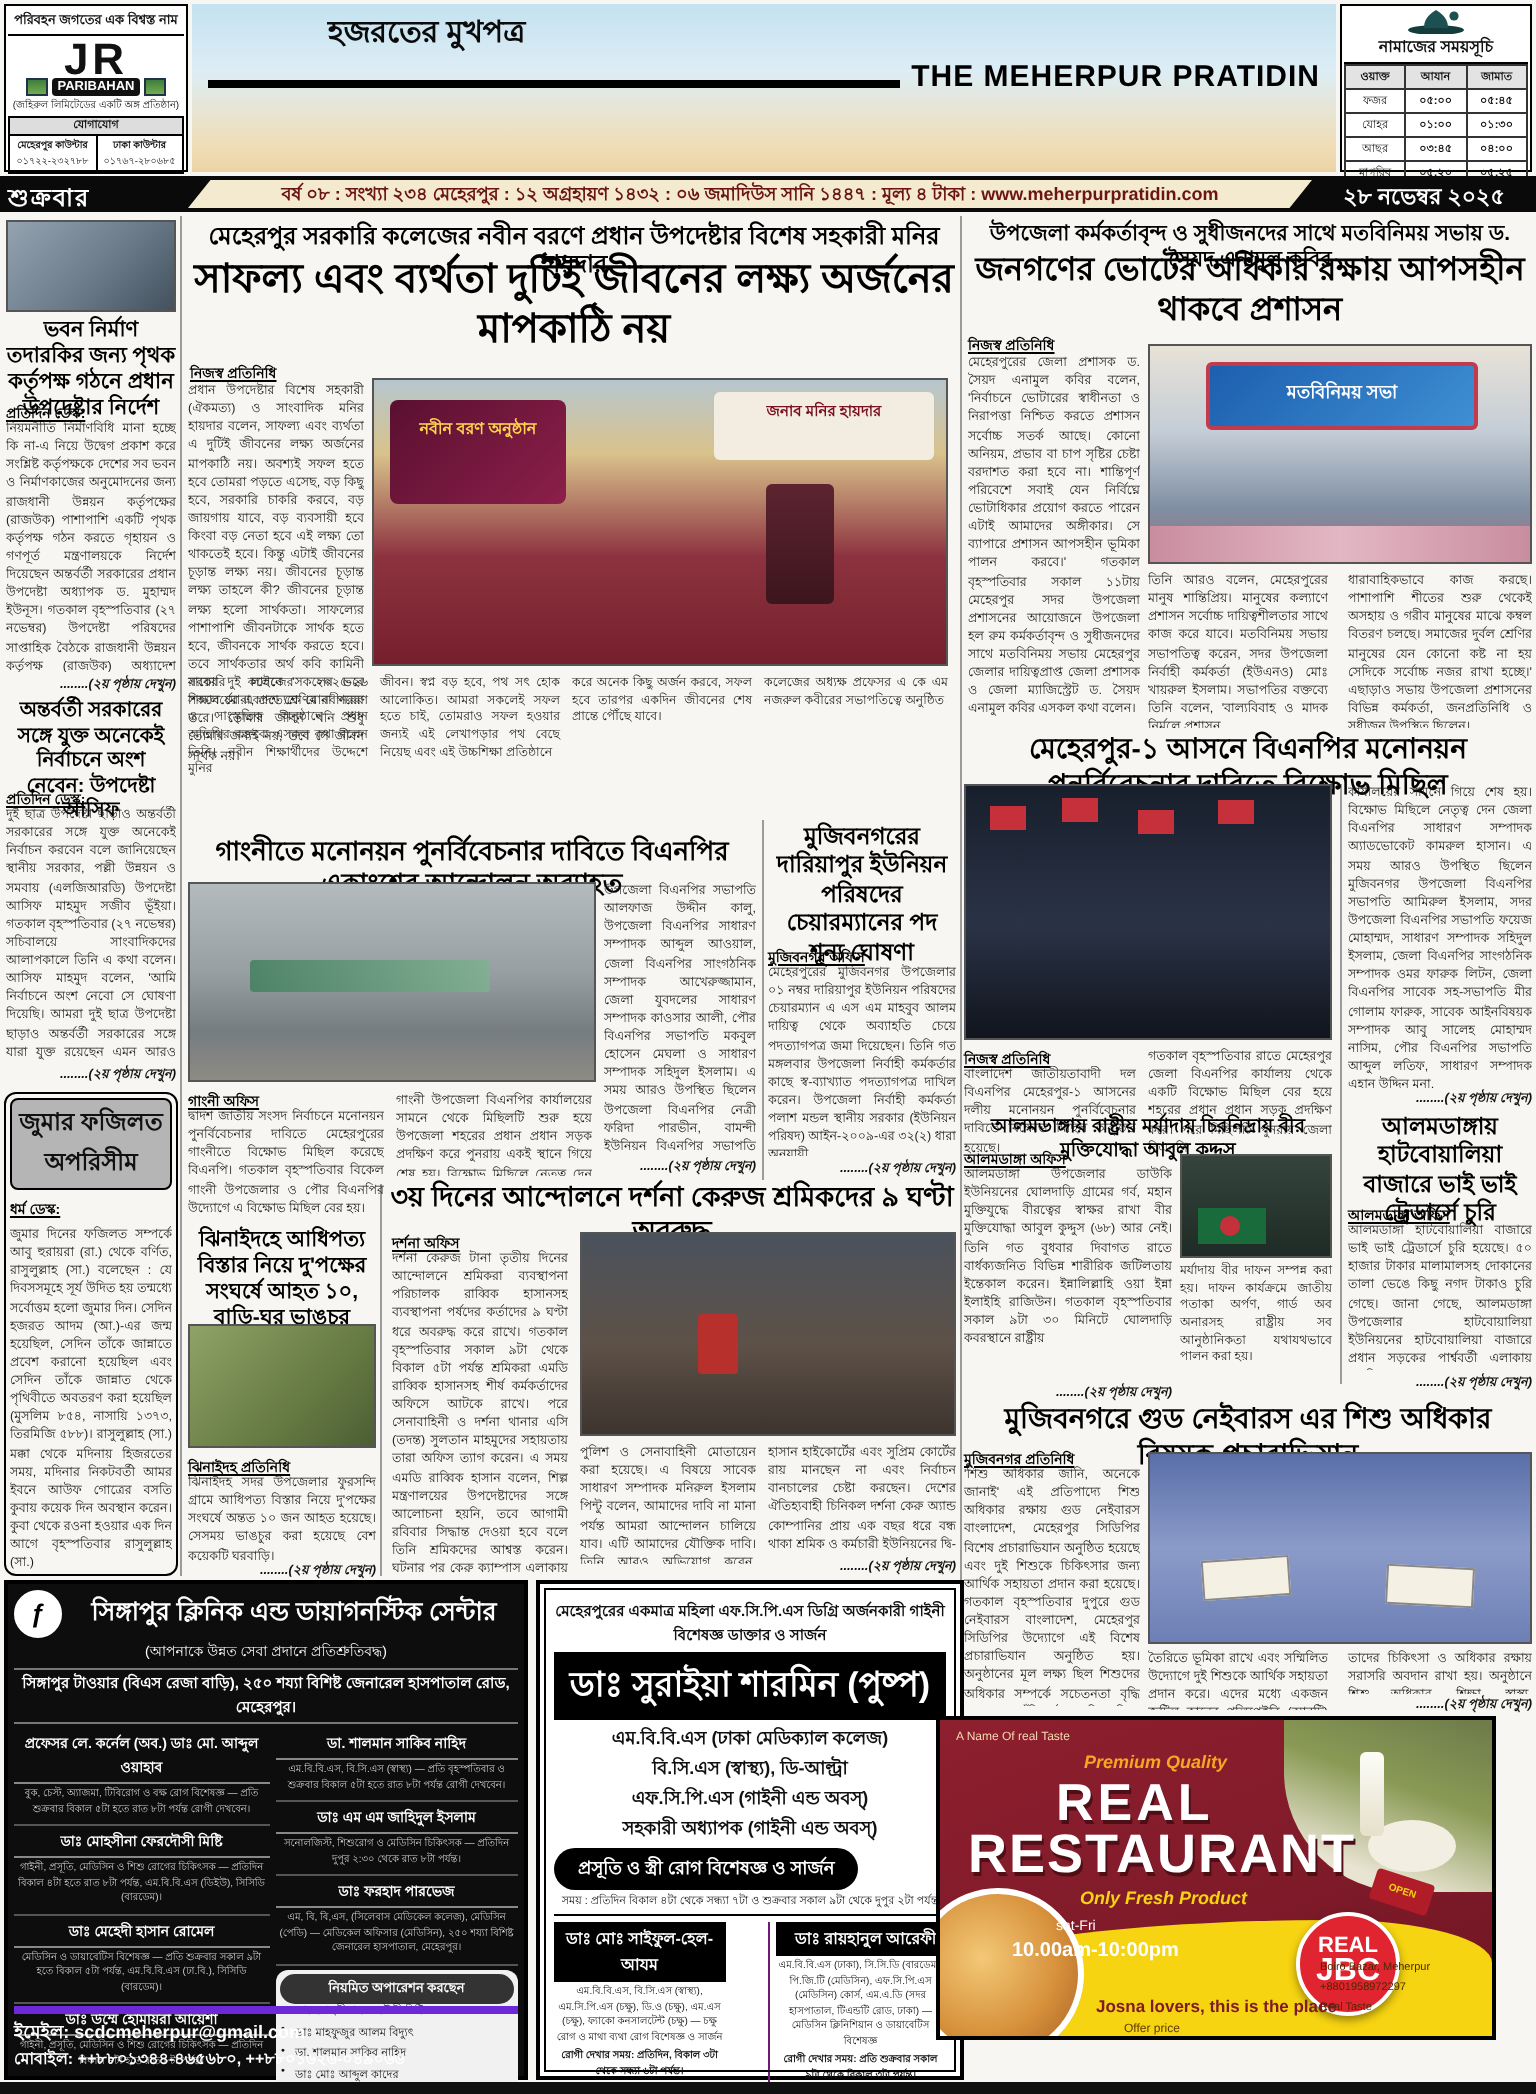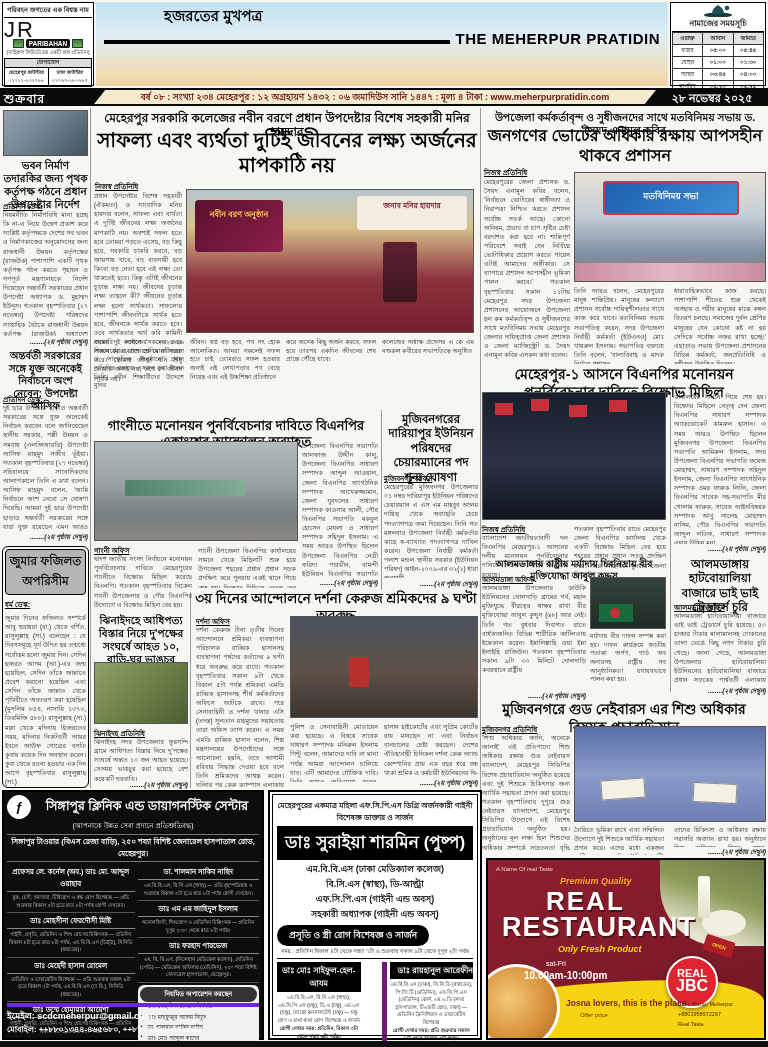--- a/index.html
+++ b/index.html
@@ -35,21 +35,21 @@
   
   .josna{background:linear-gradient(160deg,#8e1f2e 0%,#7e1a29 60%,#6f1522 100%);border:2px solid #000;overflow:hidden}
 </style>
 </head>
 <body>
 
 <div id="page">
 
   <div class="abs mh-box" style="left:2px;top:2px;width:92px;height:84px;padding:2px 1px">
     <div style="font-size:6.5px;font-weight:bold;text-align:center;border-bottom:1px solid #000;padding-bottom:1px">পরিবহন জগতের এক বিশ্বস্ত নাম</div>
-    <div style="font-size:22px;font-weight:normal;text-align:left;line-height:1;margin-top:1px;letter-spacing:2px">JR</div>
+    <div style="font-size:22px;font-weight:bold;text-align:center;line-height:1;margin-top:1px;letter-spacing:2px">JR</div>
     <div style="display:flex;align-items:center;justify-content:center;gap:2px;margin-top:-2px">
       <span style="display:inline-block;width:9px;height:7px;background:linear-gradient(#3f7d3f,#6fae4e);border:1px solid #234"></span>
       <span style="background:#111;color:#fff;font-size:6.5px;font-weight:bold;padding:1px 3px;border-radius:2px">PARIBAHAN</span>
       <span style="display:inline-block;width:9px;height:7px;background:linear-gradient(#3f7d3f,#6fae4e);border:1px solid #234"></span>
     </div>
     <div style="font-size:5px;text-align:center;margin-top:1px">(জহিরুল লিমিটেডের একটি অঙ্গ প্রতিষ্ঠান)</div>
     <div style="font-size:5.5px;font-weight:bold;text-align:center;background:#ddd;border:1px solid #000;margin-top:1px">যোগাযোগ</div>
     <div style="display:flex;border:1px solid #000;border-top:none;font-size:4.8px;text-align:center">
       <div style="flex:1;border-right:1px solid #000;padding:1px">
         <div class="b">মেহেরপুর কাউন্টার</div>
@@ -283,40 +283,40 @@
   <div class="abs huda" style="left:268px;top:790px;width:214px;height:250px;padding:8px 7px 4px">
     <div style="font-size:7.5px;font-weight:bold;text-align:center">মেহেরপুরের একমাত্র মহিলা এফ.সি.পি.এস ডিগ্রি অর্জনকারী গাইনী বিশেষজ্ঞ ডাক্তার ও সার্জন</div>
     <div style="background:#000;color:#fff;font-size:17px;font-weight:900;text-align:center;margin-top:2px;padding:3px 0">ডাঃ সুরাইয়া শারমিন (পুষ্প)</div>
     <div style="font-size:9px;font-weight:bold;text-align:center;margin-top:2px">এম.বি.বি.এস (ঢাকা মেডিক্যাল কলেজ)</div>
     <div style="font-size:9px;font-weight:bold;text-align:center">বি.সি.এস (স্বাস্থ্য), ডি-আল্ট্রা</div>
     <div style="font-size:9px;font-weight:bold;text-align:center">এফ.সি.পি.এস (গাইনী এন্ড অবস্)</div>
     <div style="font-size:9px;font-weight:bold;text-align:center">সহকারী অধ্যাপক (গাইনী এন্ড অবস্)</div>
     <div class="c" style="margin-top:2px"><span class="badge-oval">প্রসূতি ও স্ত্রী রোগ বিশেষজ্ঞ ও সার্জন</span></div>
     <div style="font-size:5.5px;text-align:center;margin-top:2px;border-bottom:1.5px solid #000;padding-bottom:2px">সময় : প্রতিদিন বিকাল ৪টা থেকে সন্ধ্যা ৭টা ও শুক্রবার সকাল ৯টা থেকে দুপুর ২টা পর্যন্ত</div>
     <div style="display:flex;gap:3px;margin-top:3px">
-      <div style="flex:1;border-right:5px solid #701a75;padding-right:21px">
+      <div style="flex:1;border-right:1px solid #701a75;padding-right:21px">
         <div style="background:#000;color:#fff;font-size:8px;font-weight:bold;text-align:center;padding:2px 0">ডাঃ মোঃ সাইফুল-হেল-আযম</div>
         <div style="font-size:5px;line-height:1.5;text-align:center;margin-top:2px">এম.বি.বি.এস, বি.সি.এস (স্বাস্থ্য), এম.সি.পি.এস (চক্ষু), ডি.ও (চক্ষু), এম.এস (চক্ষু), ফ্যাকো কনসালটেন্ট (চক্ষু) — চক্ষু রোগ ও মাথা ব্যথা রোগ বিশেষজ্ঞ ও সার্জন</div>
         <div style="font-size:5px;font-weight:bold;text-align:center;margin-top:1px">রোগী দেখার সময়: প্রতিদিন, বিকাল ৩টা থেকে সন্ধ্যা ৬টা পর্যন্ত।</div>
       </div>
       <div style="flex:1">
         <div style="background:#000;color:#fff;font-size:8px;font-weight:bold;text-align:right;padding:2px 0">ডাঃ রায়হানুল আরেফীন</div>
         <div style="font-size:5px;line-height:1.5;text-align:center;margin-top:2px">এম.বি.বি.এস (ঢাকা), সি.সি.ডি (বারডেম), পি.জি.টি (মেডিসিন), এফ.সি.পি.এস (মেডিসিন) কোর্স, এম.এ.ডি (সদর হাসপাতাল, টিএন্ডটি রোড, ঢাকা) — মেডিসিন ক্লিনিশিয়ান ও ডায়াবেটিস বিশেষজ্ঞ</div>
         <div style="font-size:5px;font-weight:bold;text-align:center;margin-top:1px">রোগী দেখার সময়: প্রতি শুক্রবার সকাল ৯টা থেকে বিকাল ৩টা পর্যন্ত।</div>
       </div>
     </div>
     <div style="display:flex;align-items:center;justify-content:center;gap:5px;border-top:1.5px solid #000;margin-top:3px;padding-top:2px">
 
       <span style="font-size:22px;font-weight:900">হুদা</span>
 
     </div>
 
   </div>
 
-  <div class="abs josna" style="left:486px;top:858px;width:280px;height:182px">
+  <div class="abs josna" style="left:468px;top:858px;width:280px;height:162px">
     <div class="abs" style="left:0;bottom:0;width:100%;height:58px;background:#f6d411;border-radius:100% 40% 0 0/40px 30px 0 0"></div>
     <div class="abs" style="left:-14px;bottom:-12px;width:86px;height:86px;border-radius:50%;background:radial-gradient(circle at 40% 40%,#f3c877 0%,#d8923c 55%,#a55d22 100%);border:3px solid #fff"></div>
     <div class="abs" style="right:0;top:0;width:104px;height:86px;background:linear-gradient(200deg,#6d7a4a 0%,#8a9a55 40%,#e8e4d2 80%);border-bottom-left-radius:60px">
       <div class="abs" style="right:18px;bottom:10px;width:44px;height:26px;background:#f2efe2;border-radius:50%"></div>
       <div class="abs" style="right:54px;top:16px;width:12px;height:42px;background:linear-gradient(#fdfdf7,#e4e0ca);border-radius:3px"></div>
     </div>
     <div class="abs" style="left:8px;top:6px;font-size:6px;color:#f3d9b0">A Name Of real Taste</div>
     <div class="abs" style="left:72px;top:16px;font-size:9px;font-style:italic;font-weight:bold;color:#f5a623">Premium Quality</div>
     <div class="abs w" style="left:58px;top:26px;font-size:26px;font-weight:900;letter-spacing:2px;text-shadow:1px 2px 0 #4d0e16">REAL</div>
     <div class="abs w" style="left:14px;top:52px;font-size:27px;font-weight:900;letter-spacing:1px;text-shadow:1px 2px 0 #4d0e16">RESTAURANT</div>

